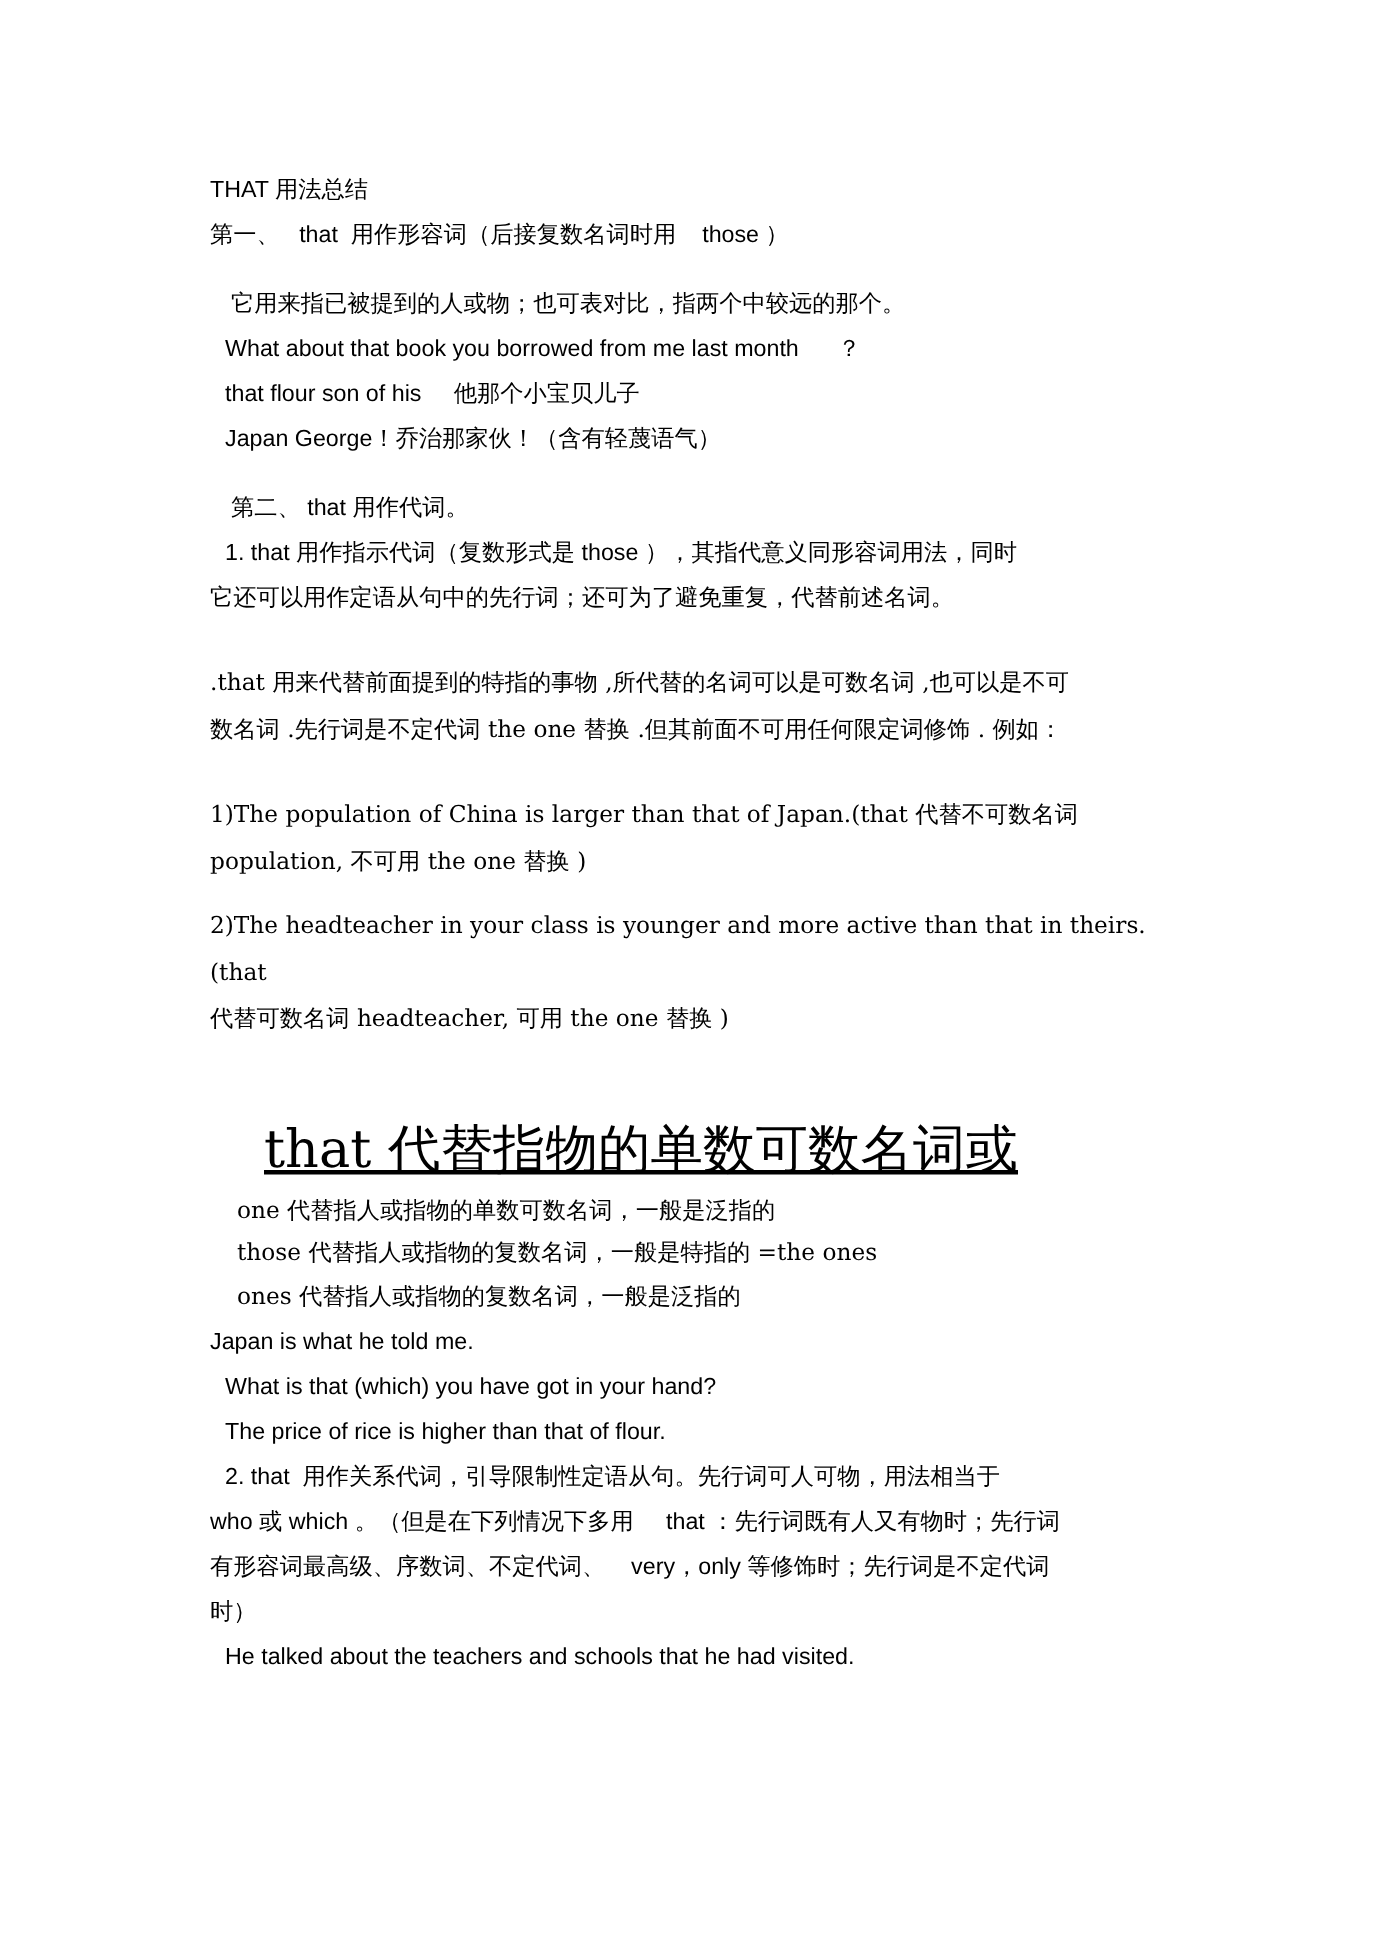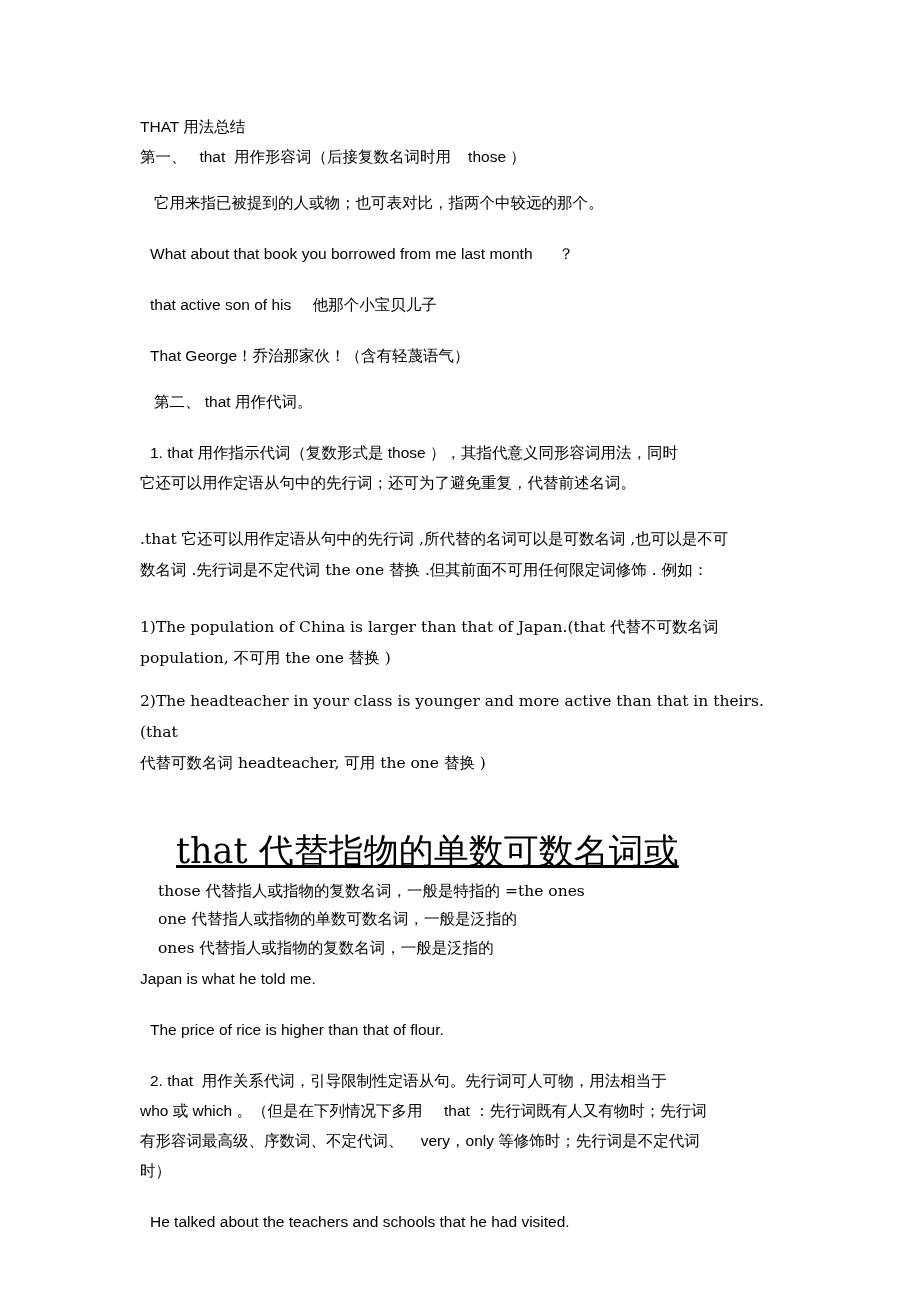--- a/index.html
+++ b/index.html
@@ -22,21 +22,21 @@
     box-sizing: border-box;
     padding: 112px 145px 0 140px;
   }
   .line {
     font-size: 15.5px;
     line-height: 30px;
     white-space: pre-wrap;
     word-wrap: break-word;
   }
   .indent-1 { padding-left: 14px; margin-top: 16px; }
-  .indent-2 { padding-left: 10px; margin-top: 21px; }
+  .indent-2 { padding-left: 10px; }
   .serif {
     font-family: "DejaVu Serif", "Liberation Serif", serif;
     font-size: 15.5px;
     line-height: 31px;
   }
   .blk-gap-sm { height: 12px; }
   .blk-gap-md { height: 26px; }
   .blk-gap-lg { height: 46px; }
   .big-title {
     font-family: "DejaVu Serif", "Liberation Serif", serif;
@@ -54,50 +54,51 @@
 </style>
 </head>
 <body>
 
 <div class="page">
 
   <div class="line">THAT 用法总结</div>
   <div class="line">第一、   that  用作形容词（后接复数名词时用    those ）</div>
   <div class="line indent-1">它用来指已被提到的人或物；也可表对比，指两个中较远的那个。</div>
   <div class="line indent-2">What about that book you borrowed from me last month      ？</div>
-  <div class="line indent-2">that active son of his     他那个小宝贝儿子</div>
-  <div class="line indent-2">That George！乔治那家伙！（含有轻蔑语气）</div>
+  <div class="line indent-2">that flour son of his     他那个小宝贝儿子</div>
+  <div class="line indent-2">Japan George！乔治那家伙！（含有轻蔑语气）</div>
   <div class="line indent-1">第二、 that 用作代词。</div>
   <div class="line indent-2">1. that 用作指示代词（复数形式是 those ），其指代意义同形容词用法，同时</div>
   <div class="line">它还可以用作定语从句中的先行词；还可为了避免重复，代替前述名词。</div>
 
   <div class="blk-gap-md"></div>
 
-  <div class="serif">.that 它还可以用作定语从句中的先行词 ,所代替的名词可以是可数名词 ,也可以是不可</div>
+  <div class="serif">.that 用来代替前面提到的特指的事物 ,所代替的名词可以是可数名词 ,也可以是不可</div>
   <div class="serif">数名词 .先行词是不定代词 the one 替换 .但其前面不可用任何限定词修饰 . 例如：</div>
 
   <div class="blk-gap-md"></div>
 
   <div class="serif">1)The population of China is larger than that of Japan.(that 代替不可数名词</div>
   <div class="serif">population, 不可用 the one 替换 )</div>
 
   <div class="blk-gap-sm"></div>
 
   <div class="serif">2)The headteacher in your class is younger and more active than that in theirs.(that</div>
   <div class="serif">代替可数名词 headteacher, 可用 the one 替换 )</div>
 
   <div class="blk-gap-lg"></div>
 
   <div class="big-title first">that 代替指物的单数可数名词或</div>
 
+  <div class="serif serif-ind tight">one 代替指人或指物的单数可数名词，一般是泛指的</div>
   <div class="serif serif-ind tight">those 代替指人或指物的复数名词，一般是特指的 =the ones</div>
-  <div class="serif serif-ind tight">one 代替指人或指物的单数可数名词，一般是泛指的</div>
   <div class="serif serif-ind">ones 代替指人或指物的复数名词，一般是泛指的</div>
 
   <div class="line">Japan is what he told me.</div>
+  <div class="line indent-2">What is that (which) you have got in your hand?</div>
   <div class="line indent-2">The price of rice is higher than that of flour.</div>
   <div class="line indent-2">2. that  用作关系代词，引导限制性定语从句。先行词可人可物，用法相当于</div>
   <div class="line">who 或 which 。（但是在下列情况下多用     that ：先行词既有人又有物时；先行词</div>
   <div class="line">有形容词最高级、序数词、不定代词、    very，only 等修饰时；先行词是不定代词</div>
   <div class="line">时）</div>
   <div class="line indent-2">He talked about the teachers and schools that he had visited.</div>
 
 </div>
 
 </body></html>

